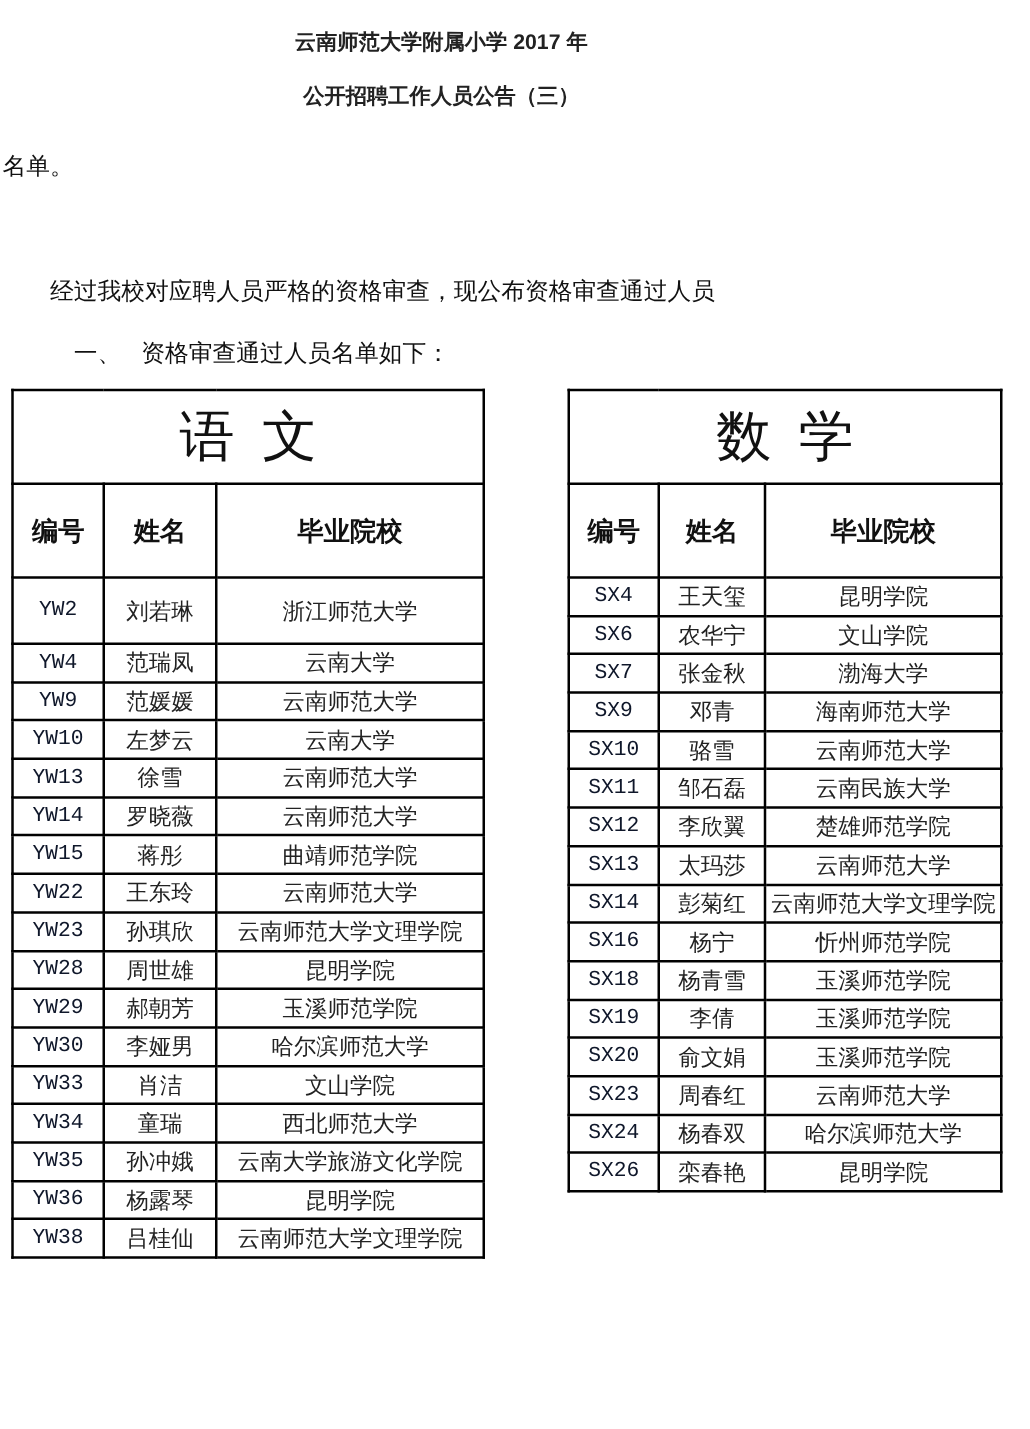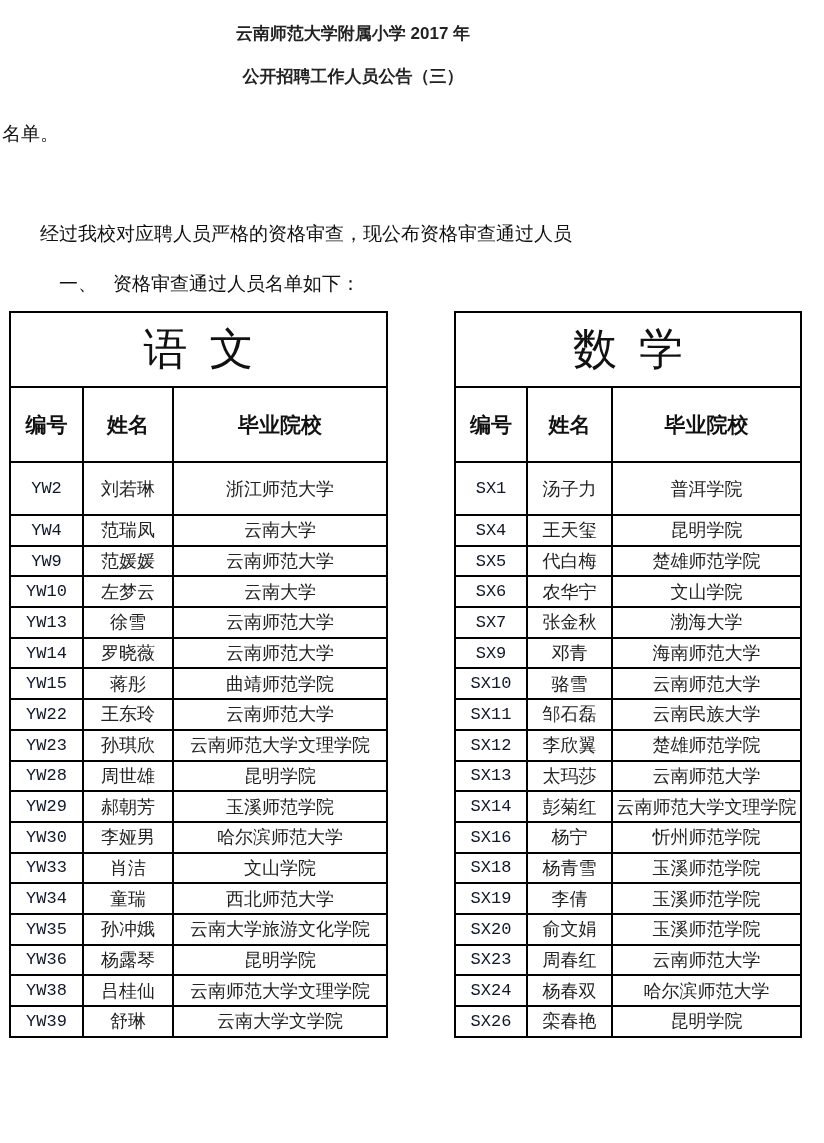--- a/index.html
+++ b/index.html
@@ -202,25 +202,20 @@
           <tr>
             <td class="id-cell">YW36</td>
             <td>杨露琴</td>
             <td>昆明学院</td>
           </tr>
           <tr>
             <td class="id-cell">YW38</td>
             <td>吕桂仙</td>
             <td>云南师范大学文理学院</td>
           </tr>
-          <tr>
-            <td class="id-cell">YW39</td>
-            <td>舒琳</td>
-            <td>云南大学文学院</td>
-          </tr>
         </tbody>
     </table>
   </div>
 
   <div class="tbl tbl-right">
     <table>
       <colgroup>
           <col style="width:72px">
           <col style="width:85px">
           <col>
@@ -229,36 +224,26 @@
         <tr class="subject-row">
           <th colspan="3">数学</th>
         </tr>
         <tr class="cols-row">
           <th>编号</th>
           <th>姓名</th>
           <th>毕业院校</th>
         </tr>
       </thead>
       <tbody>
-          <tr class="first-data-row">
-            <td class="id-cell">SX1</td>
-            <td>汤子力</td>
-            <td>普洱学院</td>
-          </tr>
           <tr>
             <td class="id-cell">SX4</td>
             <td>王天玺</td>
             <td>昆明学院</td>
           </tr>
           <tr>
-            <td class="id-cell">SX5</td>
-            <td>代白梅</td>
-            <td>楚雄师范学院</td>
-          </tr>
-          <tr>
             <td class="id-cell">SX6</td>
             <td>农华宁</td>
             <td>文山学院</td>
           </tr>
           <tr>
             <td class="id-cell">SX7</td>
             <td>张金秋</td>
             <td>渤海大学</td>
           </tr>
           <tr>

